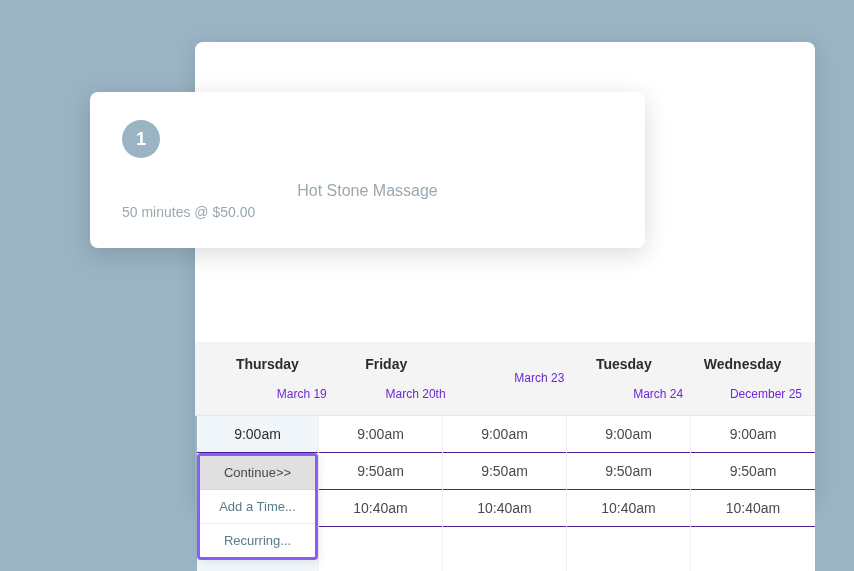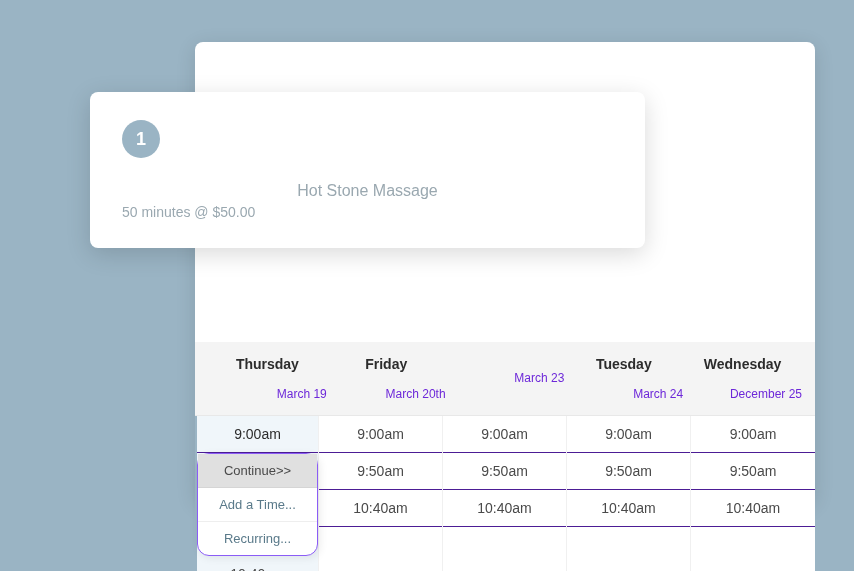--- a/index.html
+++ b/index.html
@@ -152,22 +152,22 @@
     }
 
     .time-slot.selected {
       color: #2c2c2c;
       font-weight: 500;
     }
 
     
     .col-actions {
       background: #ffffff;
-      border: 1px solid #8b5cf6;
-      border-radius: 12px;
+      border: 3px solid #8b5cf6;
+      border-radius: 4px;
       margin: 0;
       box-shadow: 2px 2px 8px rgba(0,0,0,0.08);
     }
 
     .action-btn {
       display: block;
       width: 100%;
       padding: 9px 12px;
       font-size: 13px;
       text-align: center;

